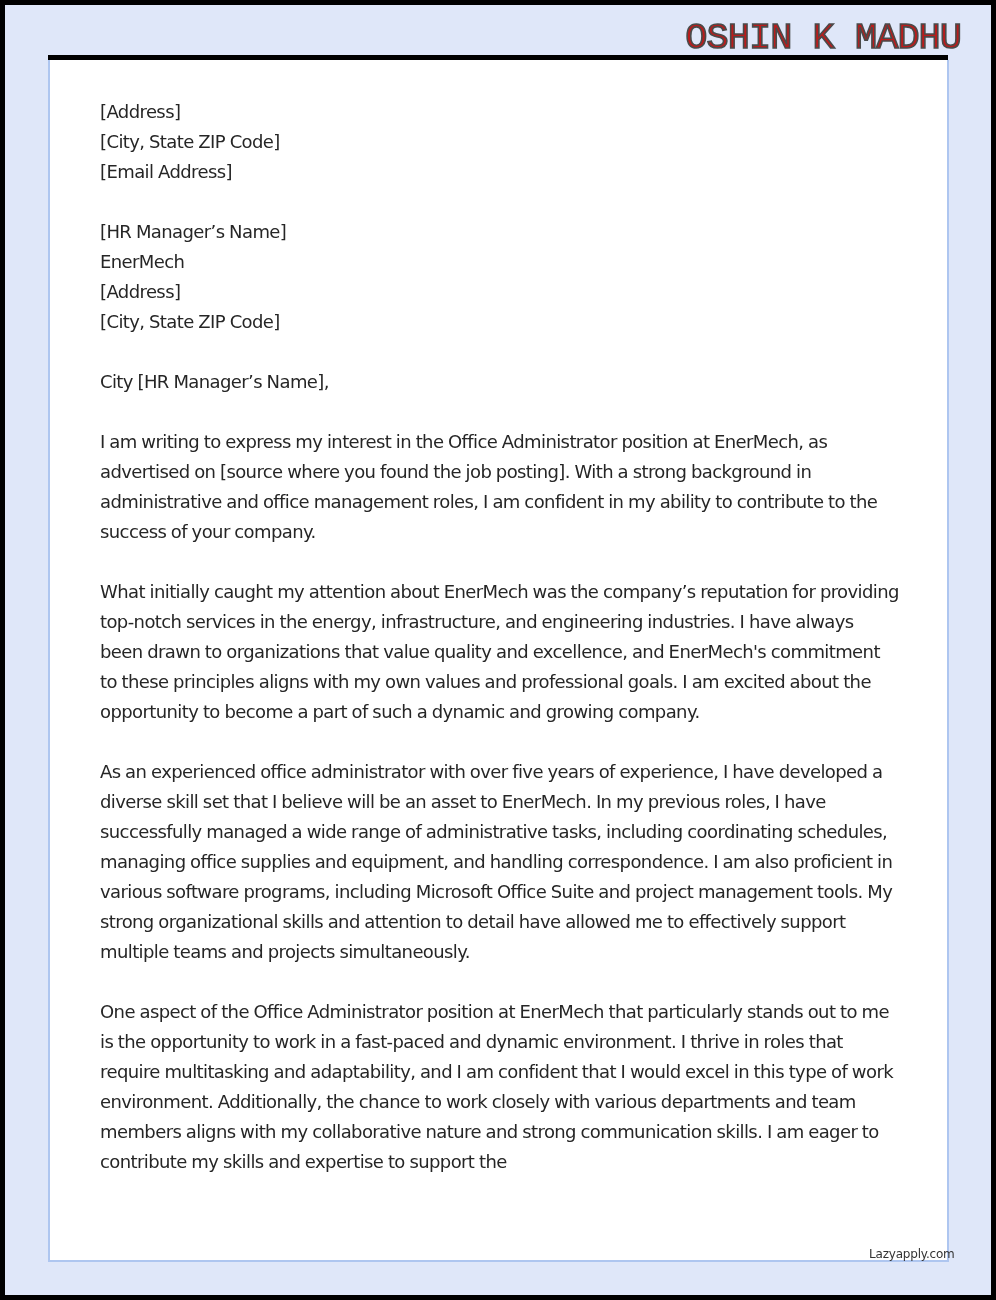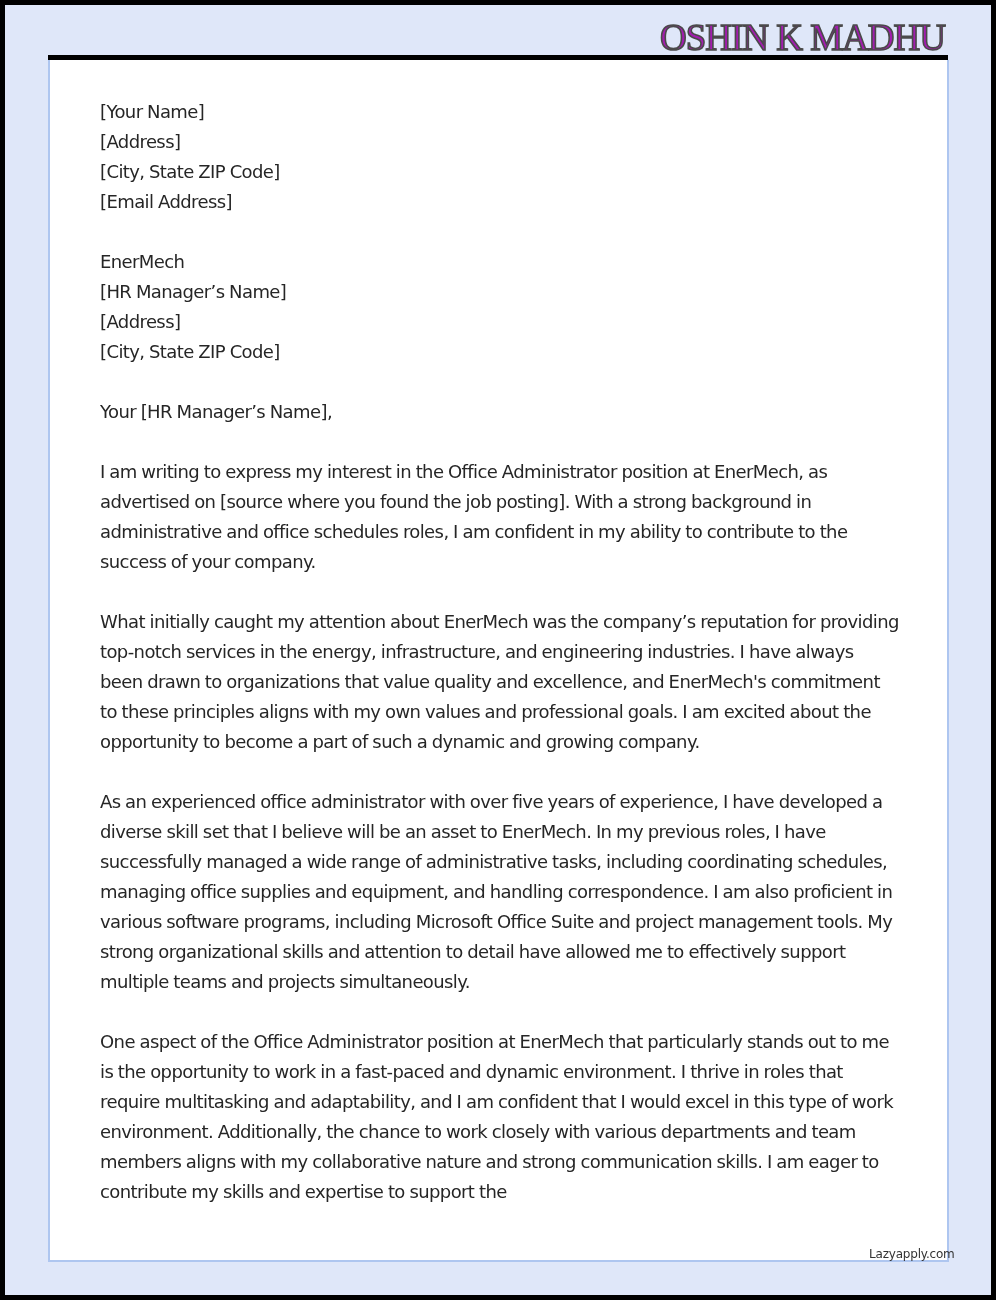--- a/index.html
+++ b/index.html
@@ -6,24 +6,24 @@
   body {
     width: 996px; height: 1300px; overflow: hidden;
     background: #000;
     font-family: "DejaVu Sans", sans-serif;
   }
   .frame {
     position: absolute; left: 5px; top: 5px; width: 986px; height: 1290px;
     background: #dfe7f9; overflow: hidden;
   }
   .name {
-    position: absolute; right: 46px; top: 11px;
-    font-family: Liberation Serif, serif;
+    position: absolute; right: 30px; top: 11px;
+    font-family: Liberation Mono, monospace;
     font-size: 37px; letter-spacing: -1px;
-    color: #a21caf;
+    color: #b91c1c;
     -webkit-text-stroke: 1.6px #4a4a4a;
     line-height: 44px; white-space: nowrap;
   }
   .topbar {
     position: absolute; left: 43px; top: 50px; width: 900px; height: 5px;
     background: #000;
   }
   .card {
     position: absolute; left: 43px; top: 55px; width: 897px; height: 1200px;
     background: #fff;
@@ -46,32 +46,31 @@
 </head>
 <body>
 
 <div class="frame">
   <div class="name">OSHIN K MADHU</div>
   <div class="topbar"></div>
   <div class="card"></div>
 
   <div class="letter">
     <p>
-      <span class="line">[Your Name]</span>
       <span class="line">[Address]</span>
       <span class="line">[City, State ZIP Code]</span>
       <span class="line">[Email Address]</span>
     </p>
     <p>
+      <span class="line">[HR Manager’s Name]</span>
       <span class="line">EnerMech</span>
-      <span class="line">[HR Manager’s Name]</span>
       <span class="line">[Address]</span>
       <span class="line">[City, State ZIP Code]</span>
     </p>
-    <p>Your [HR Manager’s Name],</p>
-    <p>I am writing to express my interest in the Office Administrator position at EnerMech, as advertised on [source where you found the job posting]. With a strong background in administrative and office schedules roles, I am confident in my ability to contribute to the success of your company.</p>
+    <p>City [HR Manager’s Name],</p>
+    <p>I am writing to express my interest in the Office Administrator position at EnerMech, as advertised on [source where you found the job posting]. With a strong background in administrative and office management roles, I am confident in my ability to contribute to the success of your company.</p>
     <p>What initially caught my attention about EnerMech was the company’s reputation for providing top-notch services in the energy, infrastructure, and engineering industries. I have always been drawn to organizations that value quality and excellence, and EnerMech's commitment to these principles aligns with my own values and professional goals. I am excited about the opportunity to become a part of such a dynamic and growing company.</p>
     <p>As an experienced office administrator with over five years of experience, I have developed a diverse skill set that I believe will be an asset to EnerMech. In my previous roles, I have successfully managed a wide range of administrative tasks, including coordinating schedules, managing office supplies and equipment, and handling correspondence. I am also proficient in various software programs, including Microsoft Office Suite and project management tools. My strong organizational skills and attention to detail have allowed me to effectively support multiple teams and projects simultaneously.</p>
     <p>One aspect of the Office Administrator position at EnerMech that particularly stands out to me is the opportunity to work in a fast-paced and dynamic environment. I thrive in roles that require multitasking and adaptability, and I am confident that I would excel in this type of work environment. Additionally, the chance to work closely with various departments and team members aligns with my collaborative nature and strong communication skills. I am eager to contribute my skills and expertise to support the</p>
   </div>
 
   <div class="watermark">Lazyapply.com</div>
 </div>
 
 </body></html>

